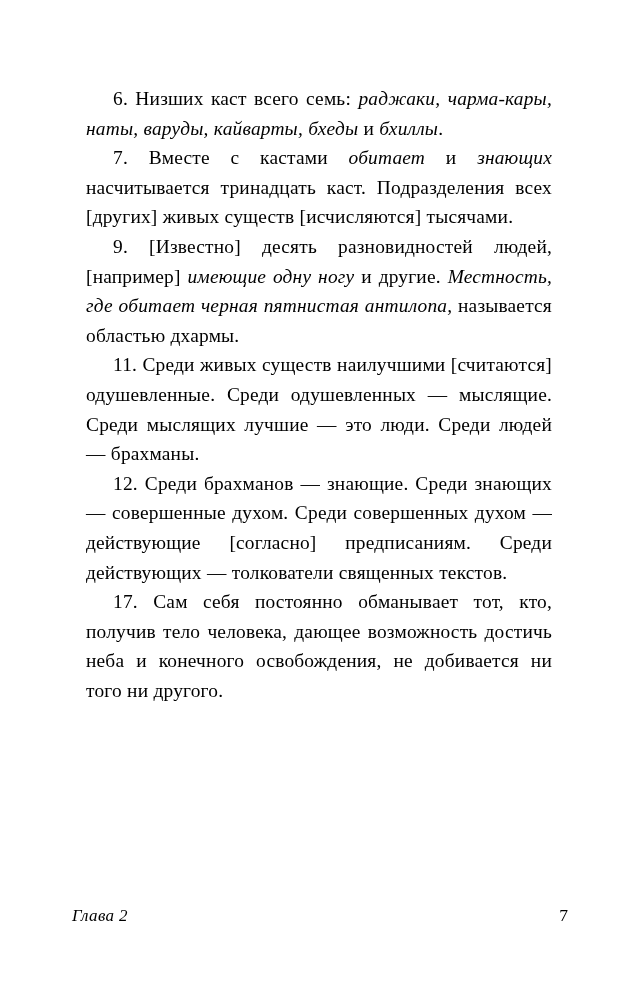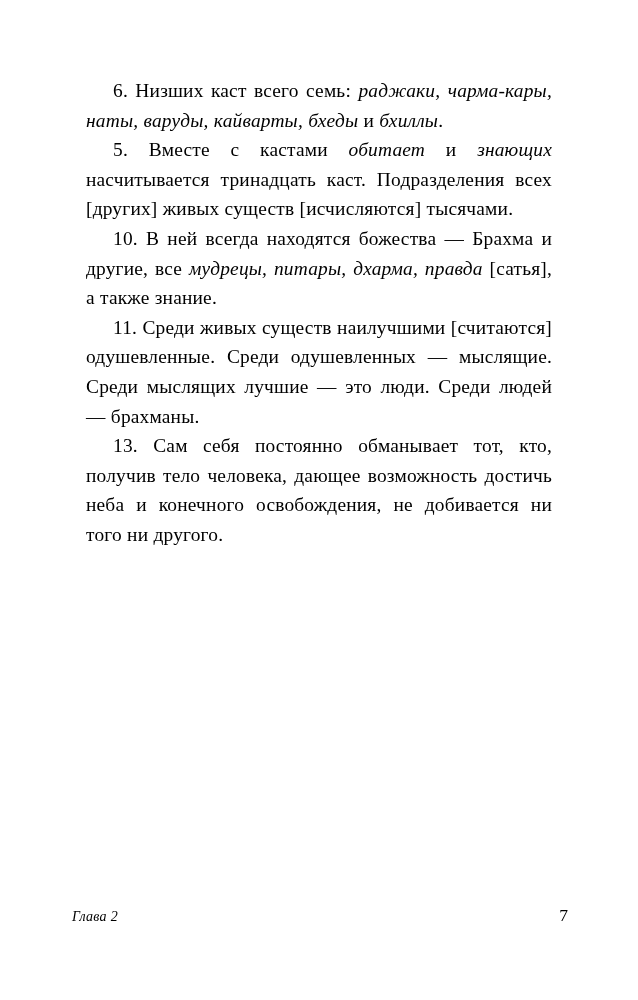--- a/index.html
+++ b/index.html
@@ -12,21 +12,21 @@
     width: 638px;
     height: 1000px;
     background: #ffffff;
     overflow: hidden;
     font-family: "Liberation Serif", "DejaVu Serif", serif;
     color: #000000;
   }
   .text-block {
     position: absolute;
     left: 86px;
-    top: 76px;
+    top: 84px;
     width: 466px;
   }
   .verse {
     margin: 0;
     text-align: justify;
     text-indent: 27px;
     font-size: 19.4px;
     line-height: 29.6px;
     letter-spacing: 0.01em;
     word-spacing: 0.01em;
@@ -41,39 +41,40 @@
     left: 72px;
     right: 70px;
     top: 905px;
     height: 26px;
     display: flex;
     align-items: baseline;
     justify-content: space-between;
   }
   .footer-chapter {
     font-style: italic;
-    font-size: 14px;
+    font-size: 17px;
     letter-spacing: 0.02em;
   }
   .footer-pageno {
     font-style: normal;
     font-size: 17.5px;
   }
 </style>
 </head>
 <body>
 
 <div class="page">
 
   <div class="text-block">
       <p class="verse"><span>6. Низших каст всего семь: </span><i>раджаки, чарма-кары, наты, варуды, кайварты, бхеды</i><span> и </span><i>бхиллы</i><span>.</span></p>
-      <p class="verse"><span>5. Вместе с кастами </span><i>обитает</i><span> и </span><i>знающих</i><span> насчитывается тринадцать каст. Подразделения всех [других] живых существ [исчисляются] тысячами.</span></p>
-      <p class="verse"><span>10. В ней всегда находятся божества — Брахма и другие, все </span><i>мудрецы, питары, дхарма, правда</i><span> [сатья], а также знание.</span></p>
+      <p class="verse"><span>7. Вместе с кастами </span><i>обитает</i><span> и </span><i>знающих</i><span> насчитывается тринадцать каст. Подразделения всех [других] живых существ [исчисляются] тысячами.</span></p>
+      <p class="verse"><span>9. [Известно] десять разновидностей людей, [например] </span><i>имеющие одну ногу</i><span> и другие. </span><i>Местность, где обитает черная пятнистая антилопа,</i><span> называется областью дхармы.</span></p>
       <p class="verse"><span>11. Среди живых существ наилучшими [считаются] одушевленные. Среди одушевленных — мыслящие. Среди мыслящих лучшие — это люди. Среди людей — брахманы.</span></p>
-      <p class="verse"><span>13. Сам себя постоянно обманывает тот, кто, получив тело человека, дающее возможность достичь неба и конечного освобождения, не добивается ни того ни другого.</span></p>
+      <p class="verse"><span>12. Среди брахманов — знающие. Среди знающих — совершенные духом. Среди совершенных духом — действующие [согласно] предписаниям. Среди действующих — толкователи священных текстов.</span></p>
+      <p class="verse"><span>17. Сам себя постоянно обманывает тот, кто, получив тело человека, дающее возможность достичь неба и конечного освобождения, не добивается ни того ни другого.</span></p>
     </div>
 
   <div class="footer">
     <span class="footer-chapter">Глава 2</span>
     <span class="footer-pageno">7</span>
   </div>
 
 </div>
 
 </body></html>

